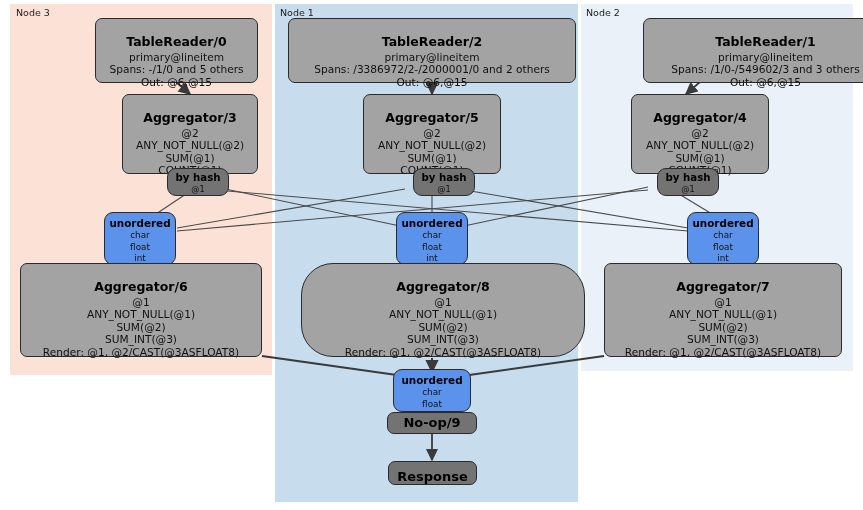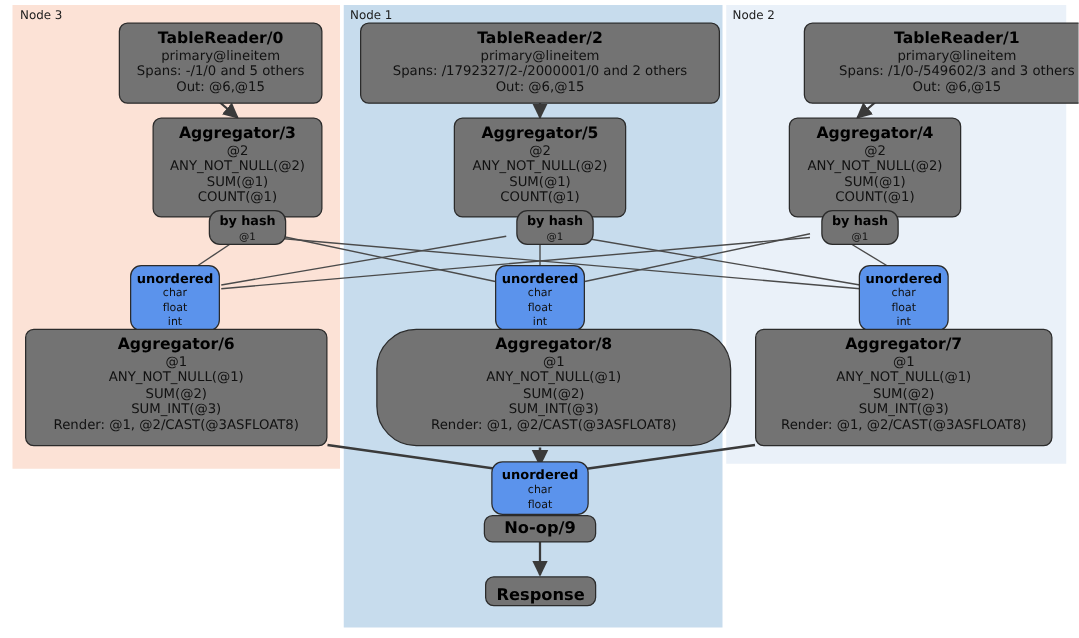--- a/index.html
+++ b/index.html
@@ -42,22 +42,22 @@
   .gbox {
     position: absolute;
     box-sizing: border-box;
     border: 1px solid #2b2b2b;
     border-radius: 7px;
     text-align: center;
     line-height: 1.18;
     white-space: nowrap;
   }
   .proc {
-    background: #737373;
-    padding-top: 4px;
+    background: #a3a3a3;
+    padding-top: 16px;
     padding-bottom: 4px;
   }
   .proc .ttl {
     font-weight: bold;
     font-size: 12.5px;
     color: #000;
     display: block;
     margin-bottom: 1px;
   }
   .proc .ln {
@@ -197,21 +197,21 @@
     <span class="ln">@1</span>
     <span class="ln">ANY_NOT_NULL(@1)</span>
     <span class="ln">SUM(@2)</span>
     <span class="ln">SUM_INT(@3)</span>
     <span class="ln">Render: @1, @2/CAST(@3ASFLOAT8)</span>
   </div>
 
   <div class="gbox proc" style="left:288px; top:18px; width:288px; height:65px;">
     <span class="ttl">TableReader/2</span>
     <span class="ln">primary@lineitem</span>
-    <span class="ln">Spans: /1792327/2-/2000001/0 and 2 others</span>
+    <span class="ln">Spans: /3386972/2-/2000001/0 and 2 others</span>
     <span class="ln">Out: @6,@15</span>
   </div>
 
   <div class="gbox proc" style="left:363px; top:94px; width:138px; height:80px;">
     <span class="ttl">Aggregator/5</span>
     <span class="ln">@2</span>
     <span class="ln">ANY_NOT_NULL(@2)</span>
     <span class="ln">SUM(@1)</span>
     <span class="ln">COUNT(@1)</span>
   </div>

